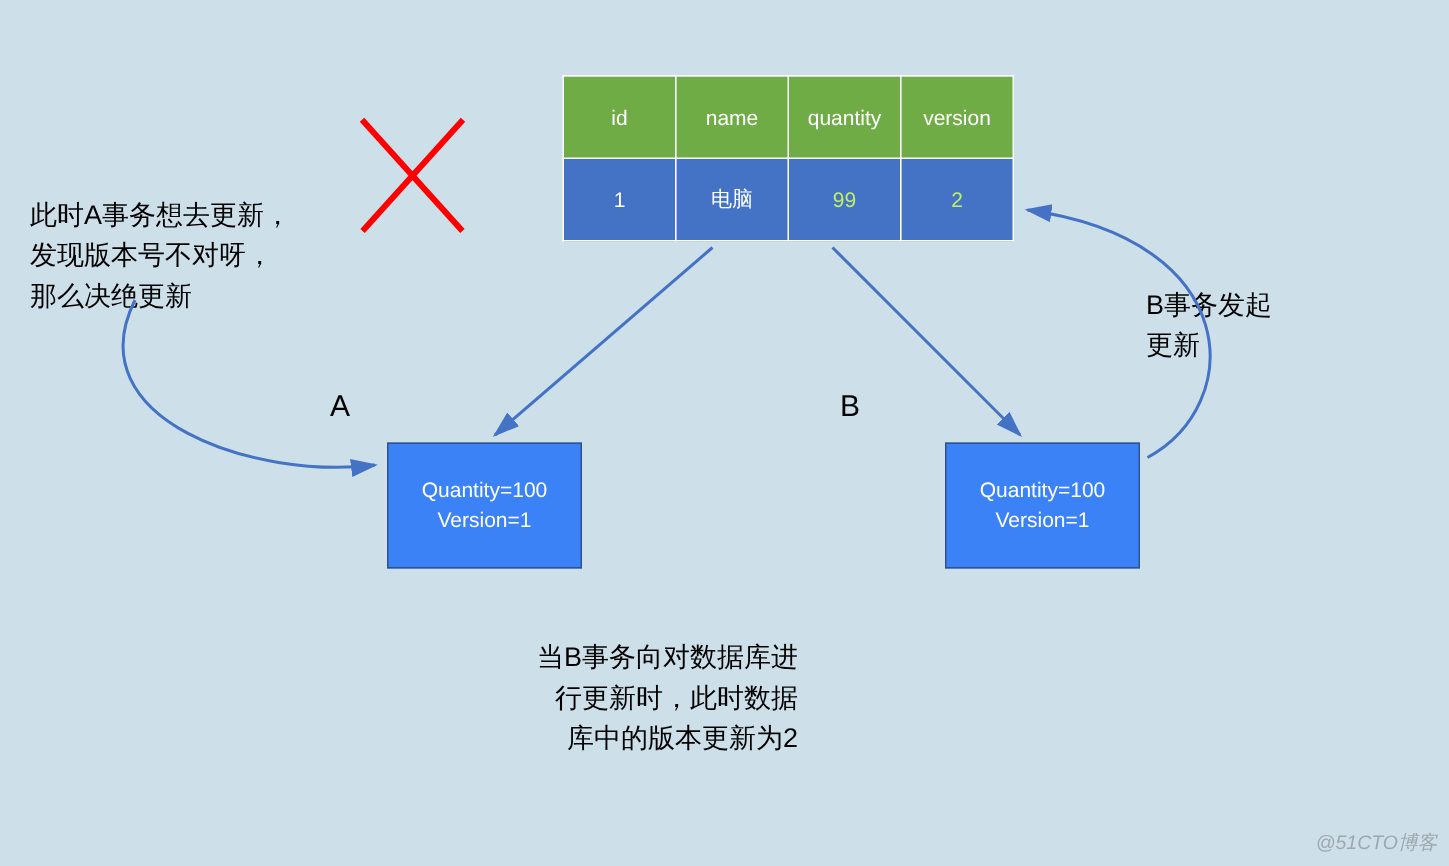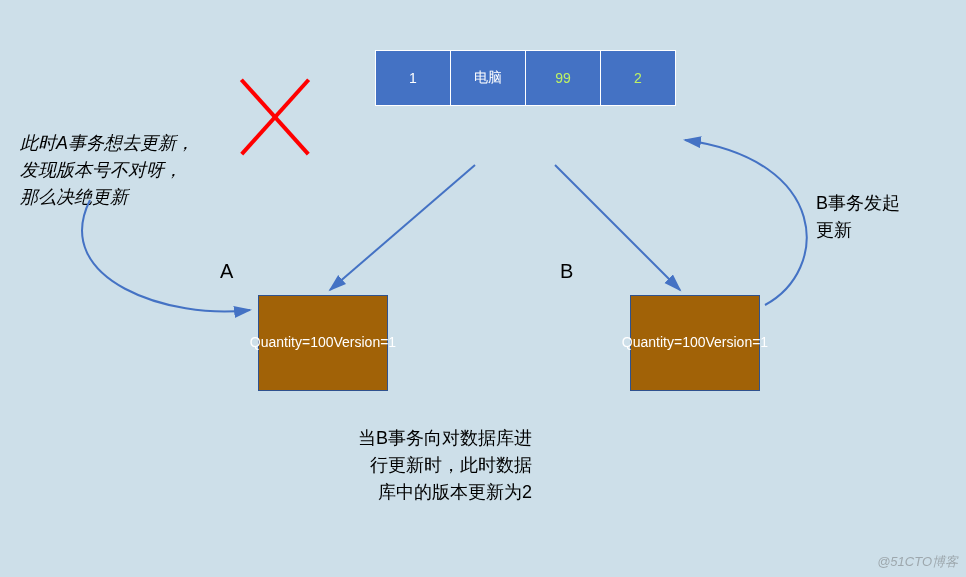--- a/index.html
+++ b/index.html
@@ -25,35 +25,36 @@
     vertical-align: middle;
     font-size: 14px;
     color: #fff;
   }
   .table th { background: #6fac46; font-weight: normal; }
   .table td { background: #4472c4; }
   .table td.red { color: #bef264; }
   .box {
     position: absolute;
     width: 130px;
-    height: 96px;
-    background: #a16207;
+    height: 84px;
+    background: #3b82f6;
     border: 1px solid #2f528f;
     color: #fff;
     font-size: 14px;
     display: flex;
+    flex-direction: column;
     align-items: center;
     justify-content: center;
     line-height: 1.4;
   }
   .box-a { left: 258px; top: 295px; }
   .box-b { left: 630px; top: 295px; }
   .text { position: absolute; font-size: 18px; color: #000; line-height: 1.5; }
-  .text-left { left: 20px; top: 130px; font-style: italic; }
-  .text-right { left: 816px; top: 190px; }
+  .text-left { left: 20px; top: 130px; }
+  .text-right { left: 764px; top: 190px; }
   .text-bottom { left: 358px; top: 425px; }
   .label { position: absolute; font-size: 20px; color: #000; }
   .label-a { left: 220px; top: 260px; }
   .label-b { left: 560px; top: 260px; }
   .cross {
     position: absolute;
     left: 240px;
     top: 75px;
     width: 70px;
     height: 80px;
@@ -83,20 +84,26 @@
     font-size: 13px;
     color: rgba(100,100,100,0.45);
     font-style: italic;
   }
 </style>
 </head>
 <body>
 
 <table class="table">
   <tbody>
+      <tr>
+    <th>id</th>
+    <th>name</th>
+    <th>quantity</th>
+    <th>version</th>
+  </tr>
   <tr>
     <td>1</td>
     <td>电脑</td>
     <td class="red">99</td>
     <td class="red">2</td>
   </tr>
 </tbody>
   </table>
 
 <div class="box box-a">

